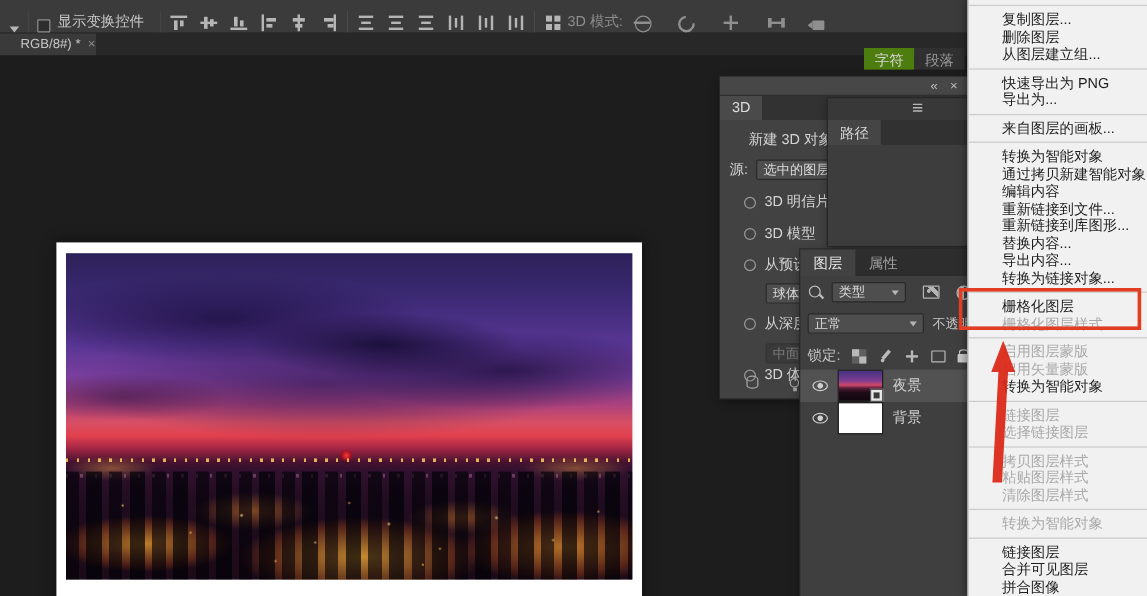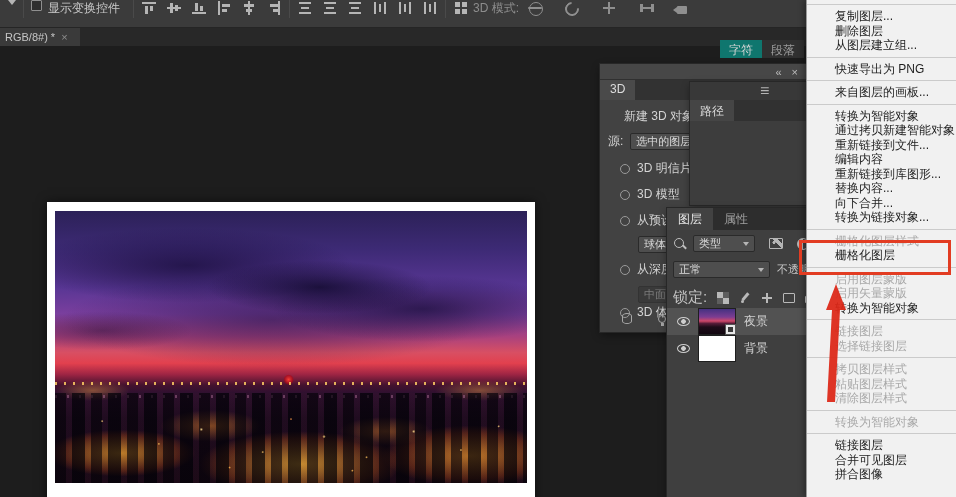--- a/index.html
+++ b/index.html
@@ -2,21 +2,21 @@
 <html><head>
 <meta charset="utf-8">
 <style>
   *{box-sizing:border-box;margin:0;padding:0}
   html,body{background:#111}
   #root{position:relative;width:956px;height:497px;overflow:hidden;background:#1d1d1d;
         font-family:"Liberation Sans","DejaVu Sans",sans-serif;-webkit-font-smoothing:antialiased}
 
   
   .opts{position:absolute;left:0;top:0;width:956px;height:28px;background:#3b3b3b;
-        border-bottom:1px solid #252525;display:flex;align-items:flex-start;color:#c8c8c8;font-size:12px}
+        border-bottom:1px solid #252525;display:flex;align-items:flex-end;color:#c8c8c8;font-size:12px}
   .vsep{width:1px;height:18px;background:#2c2c2c;border-right:1px solid #4a4a4a;margin:0 7px}
   .caret{width:0;height:0;border-left:4px solid transparent;border-right:4px solid transparent;border-top:5px solid #b5b5b5}
   .cb{width:11px;height:11px;border:1px solid #8f8f8f;background:#2e2e2e;border-radius:1px}
   .ic{width:16px;height:16px;flex:0 0 auto}
   .ic+.ic{margin-left:9px}
   
   .i-al-top{background:linear-gradient(#b5b5b5,#b5b5b5) 1px 2px/14px 2px no-repeat,linear-gradient(#b5b5b5,#b5b5b5) 4px 6px/3px 8px no-repeat,linear-gradient(#b5b5b5,#b5b5b5) 9px 6px/3px 5px no-repeat}
   .i-al-vc{background:linear-gradient(#b5b5b5,#b5b5b5) 1px 7px/14px 2px no-repeat,linear-gradient(#b5b5b5,#b5b5b5) 4px 3px/3px 10px no-repeat,linear-gradient(#b5b5b5,#b5b5b5) 9px 5px/3px 6px no-repeat}
   .i-al-bot{background:linear-gradient(#b5b5b5,#b5b5b5) 1px 12px/14px 2px no-repeat,linear-gradient(#b5b5b5,#b5b5b5) 4px 3px/3px 8px no-repeat,linear-gradient(#b5b5b5,#b5b5b5) 9px 6px/3px 5px no-repeat}
   .i-al-left{background:linear-gradient(#b5b5b5,#b5b5b5) 2px 1px/2px 14px no-repeat,linear-gradient(#b5b5b5,#b5b5b5) 6px 4px/8px 3px no-repeat,linear-gradient(#b5b5b5,#b5b5b5) 6px 9px/5px 3px no-repeat}
@@ -30,27 +30,27 @@
   .i-orbit::after{content:"";position:absolute;left:-2px;top:4.5px;width:14px;height:2px;background:#8f8f8f;border-radius:2px}
   .i-roll{width:14px;height:14px;border:2px solid #8f8f8f;border-radius:50%;border-top-color:transparent;transform:rotate(40deg);margin-top:1px}
   .i-pan{background:linear-gradient(#8f8f8f,#8f8f8f) 7px 2px/2px 12px no-repeat,linear-gradient(#8f8f8f,#8f8f8f) 2px 7px/12px 2px no-repeat}
   .i-slide{background:linear-gradient(#8f8f8f,#8f8f8f) 2px 7px/12px 2px no-repeat,linear-gradient(#8f8f8f,#8f8f8f) 1px 4px/3px 8px no-repeat,linear-gradient(#8f8f8f,#8f8f8f) 12px 4px/3px 8px no-repeat}
   .i-cam{position:relative;width:10px;height:8px;background:#8f8f8f;border-radius:1px;margin:4px 0 0 3px}
   .i-cam::after{content:"";position:absolute;right:10px;top:1px;border-top:3px solid transparent;border-bottom:3px solid transparent;border-right:4px solid #8f8f8f}
 
   
   .tabbar{position:absolute;left:0;top:28px;width:956px;height:18px;background:#282828}
   .doctab{position:absolute;left:0;top:0;height:18px;width:80px;background:#3a3a3a;display:flex;align-items:center;
-          padding:0 5px;color:#c6c6c6;font-size:11px;gap:6px;white-space:nowrap}
+          padding:0 17px;color:#c6c6c6;font-size:11px;gap:6px;white-space:nowrap}
   .doctab .x{color:#8d8d8d;font-size:11px}
 
   
   .rtabs{position:absolute;left:720px;top:40px;display:flex}
   .rtab{height:18px;padding:2px 9px;font-size:12px;color:#9a9a9a;background:#303030}
-  .rtab.active{background:#0f766e;color:#d6d6d6}
+  .rtab.active{background:#4d7c0f;color:#d6d6d6}
 
   
   .fld{background:#4e4e4e;border:1px solid #2a2a2a;border-radius:2px;color:#dcdcdc;font-size:11px;
        display:flex;align-items:center;justify-content:space-between;padding:0 5px;height:17px}
   .fld .caret{border-top-width:4px;border-left-width:3.5px;border-right-width:3.5px}
   .fld.dis{background:#3a3a3a;color:#7d7d7d;border-color:#333}
   .radio{width:10px;height:10px;border:1px solid #9a9a9a;border-radius:50%;flex:0 0 auto}
 
   
   .p3d{position:absolute;left:600px;top:64px;width:210px;height:268px;background:#424242;
@@ -299,21 +299,21 @@
       <span class="tglyph" style="margin-left:8px">T</span>
     </div>
     <div class="frow" style="top:53px;gap:7px;padding-left:6px">
       <span class="fld" style="width:97px">
         <span>正常</span>
           <span class="caret"></span>
       </span>
       <span style="font-size:11px;color:#c4c4c4">不透明</span>
     </div>
     <div class="frow" style="top:80px;gap:10px;padding-left:6px">
-      <span style="font-size:15px;color:#c4c4c4">锁定:</span>
+      <span style="font-size:12px;color:#c4c4c4">锁定:</span>
       <span class="i-checker"></span>
       <span class="i-brush"></span>
       <span class="i-move"></span>
       <span class="i-frame"></span>
       <span class="i-lock"></span>
       <span style="font-size:11px;color:#c4c4c4">填</span>
     </div>
     <div>
 
         <div class="lrow active" style="top: 100px;">
@@ -331,34 +331,35 @@
   </div>
 
   <div class="menu">
 
   <div class="mi t-sep"><span></span></div>
       <div class="mi"><span>复制图层...</span></div>
       <div class="mi"><span>删除图层</span></div>
       <div class="mi"><span>从图层建立组...</span></div>
       <div class="mi t-sep"><span></span></div>
       <div class="mi"><span>快速导出为 PNG</span></div>
+      <div class="mi"><span>导出为...</span></div>
       <div class="mi t-sep"><span></span></div>
       <div class="mi"><span>来自图层的画板...</span></div>
       <div class="mi t-sep"><span></span></div>
       <div class="mi"><span>转换为智能对象</span></div>
       <div class="mi"><span>通过拷贝新建智能对象</span></div>
+      <div class="mi"><span>编辑内容</span></div>
       <div class="mi"><span>重新链接到文件...</span></div>
-      <div class="mi"><span>编辑内容</span></div>
       <div class="mi"><span>重新链接到库图形...</span></div>
       <div class="mi"><span>替换内容...</span></div>
-      <div class="mi"><span>向下合并...</span></div>
+      <div class="mi"><span>导出内容...</span></div>
       <div class="mi"><span>转换为链接对象...</span></div>
       <div class="mi t-sep"><span></span></div>
+      <div class="mi hl"><span>栅格化图层</span></div>
       <div class="mi disabled"><span>栅格化图层样式</span></div>
-      <div class="mi hl"><span>栅格化图层</span></div>
       <div class="mi t-sep"><span></span></div>
       <div class="mi disabled"><span>启用图层蒙版</span></div>
       <div class="mi disabled"><span>启用矢量蒙版</span></div>
       <div class="mi"><span>转换为智能对象</span></div>
       <div class="mi t-sep"><span></span></div>
       <div class="mi disabled"><span>链接图层</span></div>
       <div class="mi disabled"><span>选择链接图层</span></div>
       <div class="mi t-sep"><span></span></div>
       <div class="mi disabled"><span>拷贝图层样式</span></div>
       <div class="mi disabled"><span>粘贴图层样式</span></div>

